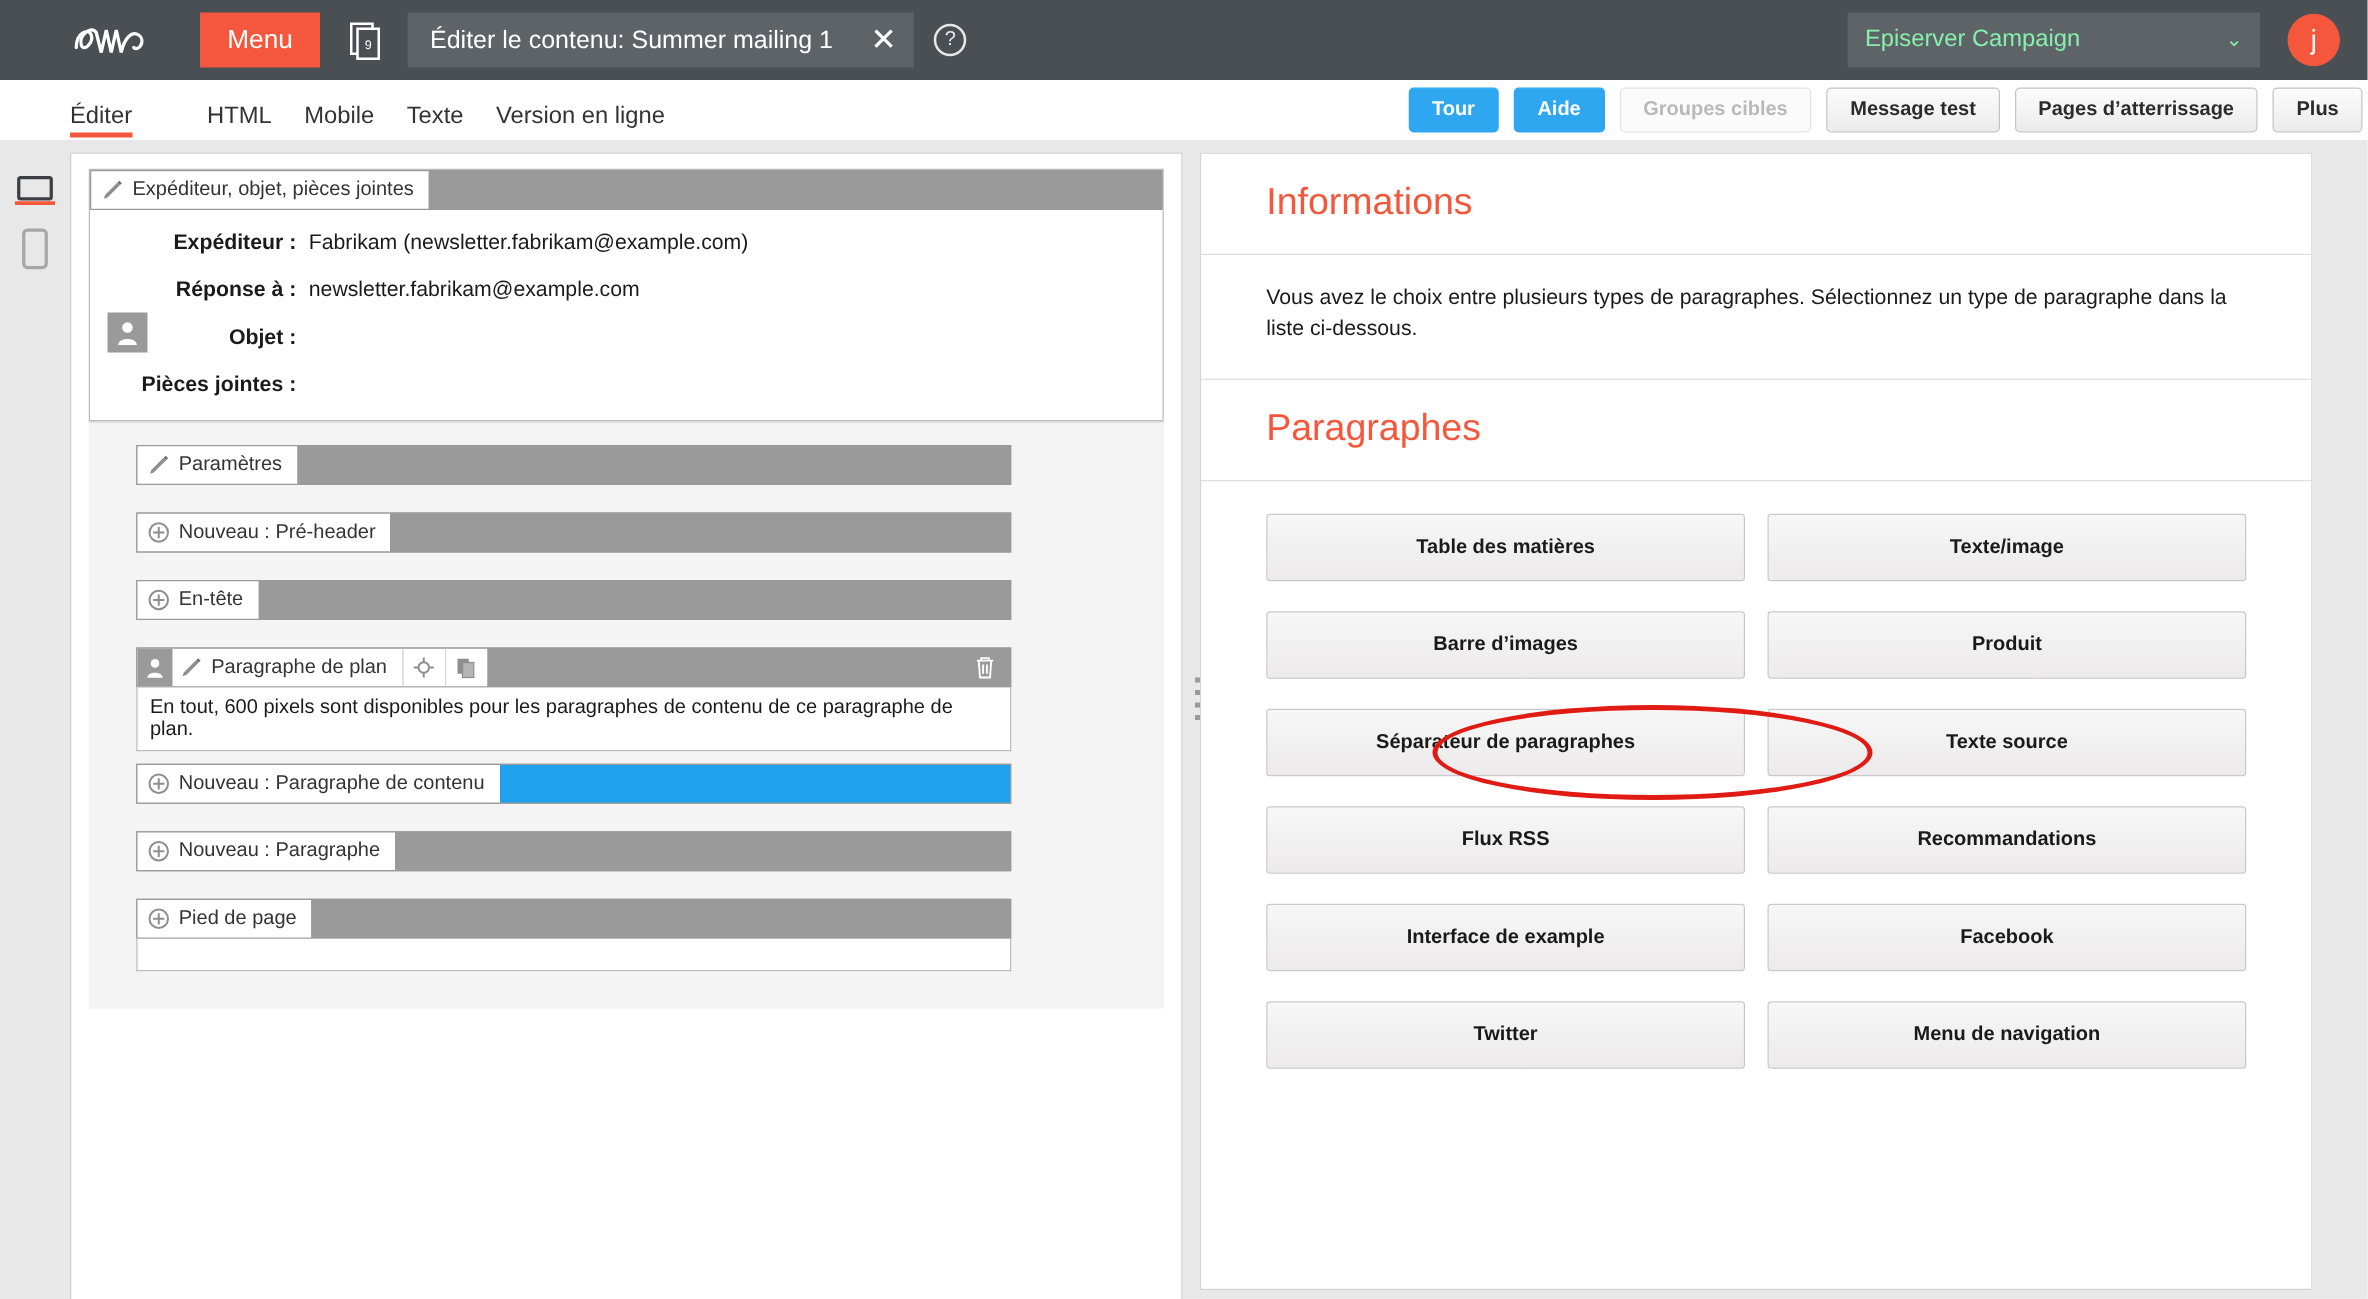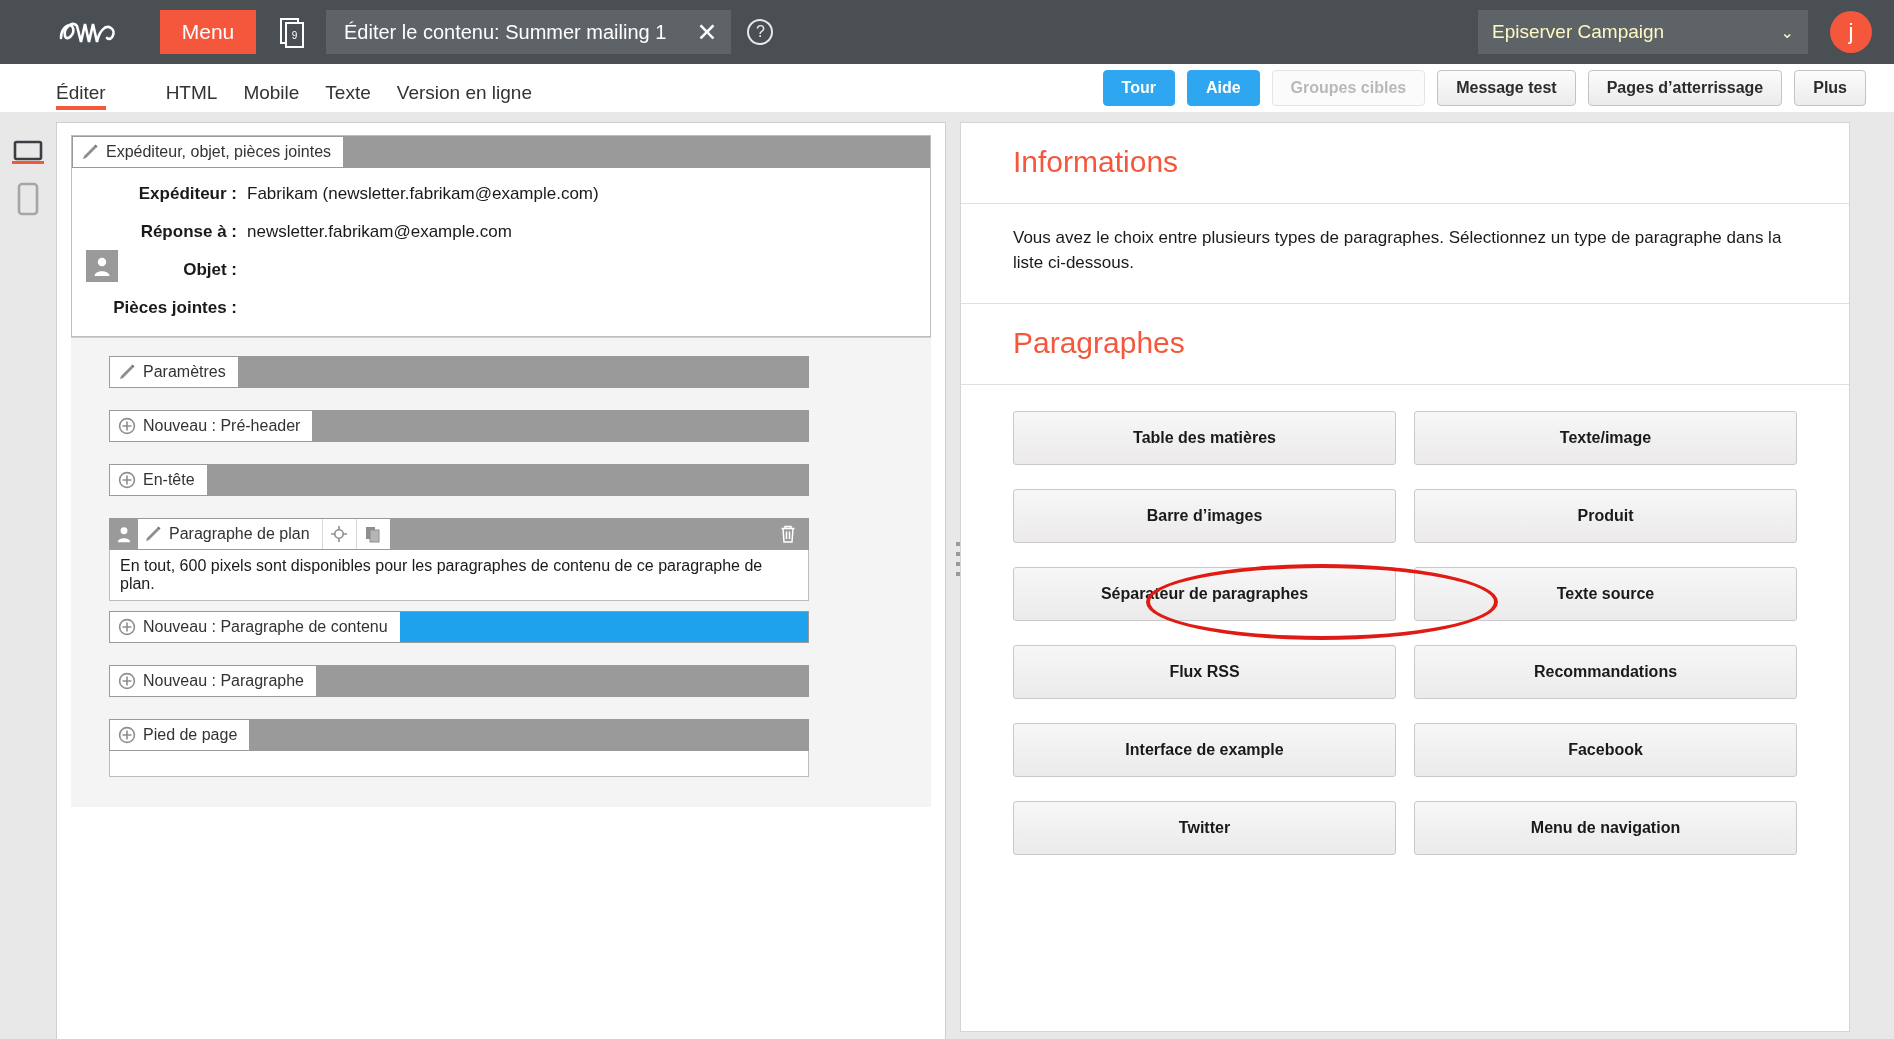--- a/index.html
+++ b/index.html
@@ -66,21 +66,21 @@
   }
   .topbar-right {
     margin-left: auto; margin-right: 22px;
     display: flex; align-items: center;
   }
   .account-select {
     width: 330px; height: 44px;
     background: #5e6368;
     display: flex; align-items: center;
     padding: 0 14px;
-    color: #fef9c3; font-size: 19px;
+    color: #86efac; font-size: 19px;
     cursor: pointer;
     justify-content: space-between;
   }
   .account-select .chev { margin-left: auto; font-size: 16px; }
   .avatar-round {
     margin-left: 22px;
     width: 42px; height: 42px; border-radius: 50%;
     background: #f4573b; color: #fff;
     font-size: 22px;
     display: flex; align-items: center; justify-content: center;
@@ -102,21 +102,21 @@
     position: relative;
   }
   .nav-tab:first-child { margin-left: 56px; margin-right: 60px; }
   .nav-tab.active { color: #333; }
   .nav-tab.active::after {
     content: ""; position: absolute;
     left: 0; right: 0; bottom: 0; height: 4px;
     background: #f4573b;
   }
   .subnav-right {
-    margin-left: auto; margin-right: 28px;
+    margin-left: auto; margin-right: 4px;
     display: flex; align-items: center; gap: 12px;
   }
   .btn {
     height: 36px; border-radius: 4px;
     font-size: 16px; font-weight: bold;
     display: flex; align-items: center; justify-content: center;
     padding: 0 18px; cursor: pointer;
     border: 1px solid #c3c3c3;
     background: linear-gradient(#fcfcfc,#ebebeb);
     color: #2b2b2b;

